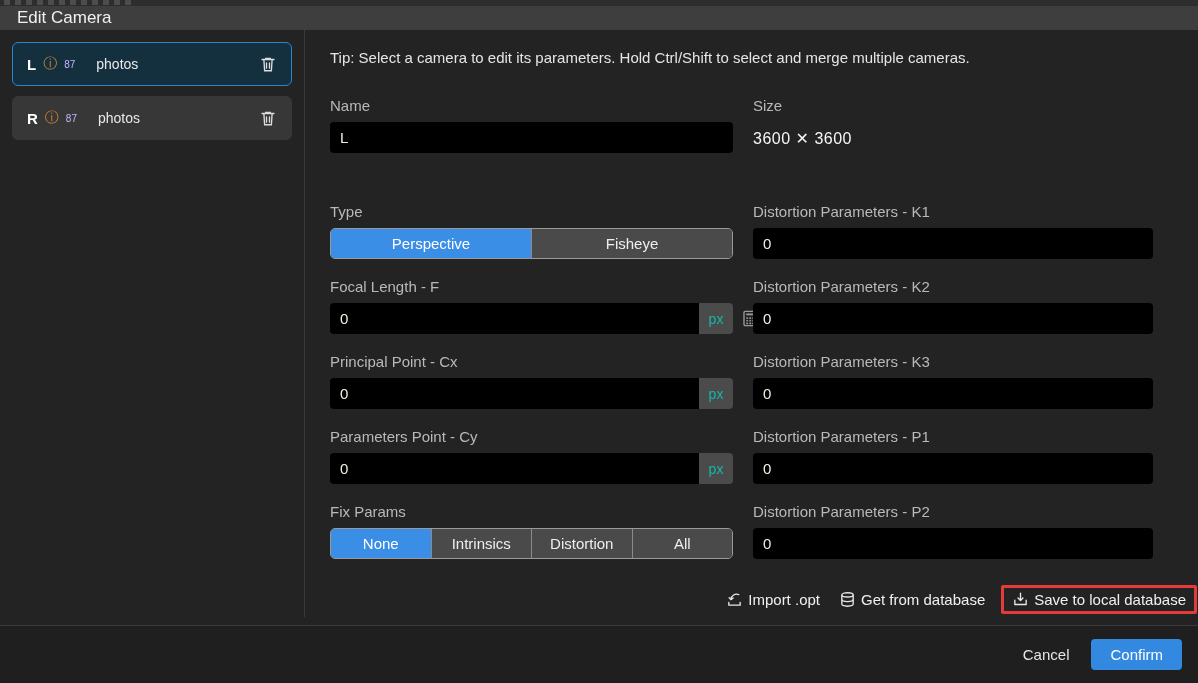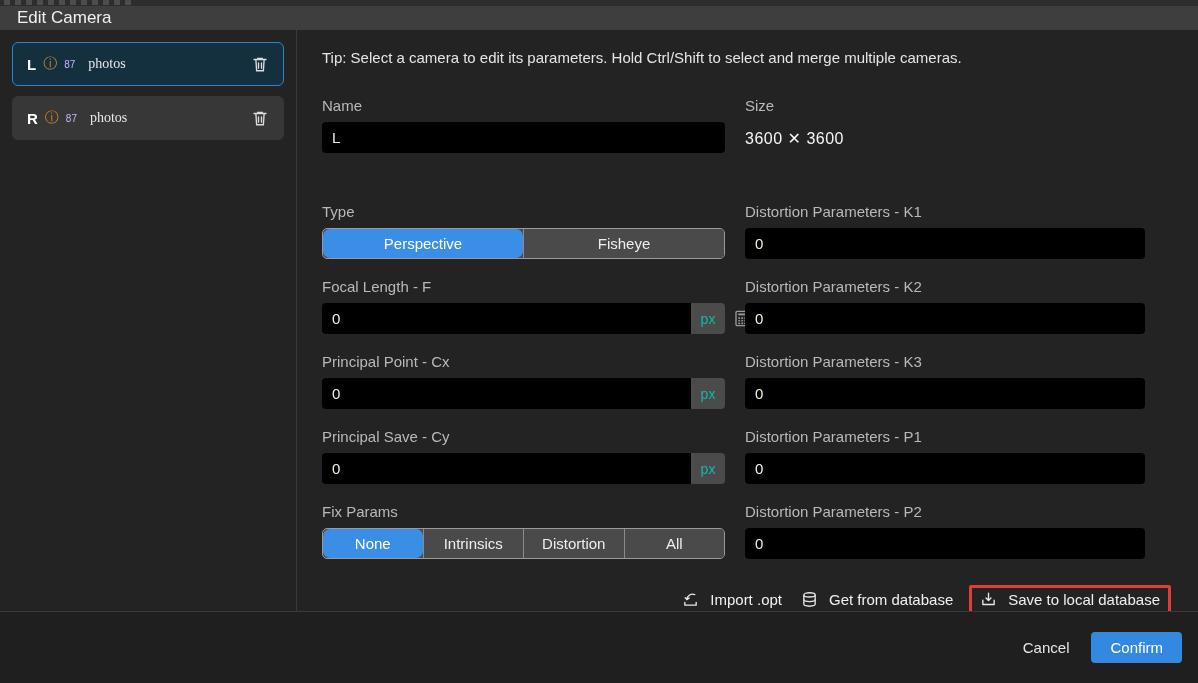--- a/index.html
+++ b/index.html
@@ -29,25 +29,25 @@
 
   .camera-item {
     height:44px; border-radius:6px; background:#373737;
     display:flex; align-items:center; padding:0 14px; margin-bottom:10px;
     cursor:pointer; border:1px solid transparent;
   }
   .camera-item.selected { background:#14303f; border:1px solid #2e86c8; }
   .camera-item .cam-name { font-weight:bold; font-size:15px; color:#ffffff; }
   .camera-item .info-icon { color:#c9882c; font-size:14px; margin-left:7px; }
   .camera-item .photo-count { color:#c4b5fd; font-size:10px; margin-left:7px; }
-  .camera-item .photo-label { color:#e9e9e9; font-size:14px; margin-left:13px;font-family:Liberation Serif, serif; }
+  .camera-item .photo-label { color:#e9e9e9; font-size:14px; margin-left:21px; }
   .camera-item .trash-btn { margin-left:auto; width:18px; height:18px; color:#dcdcdc; cursor:pointer; }
   .camera-item .trash-btn svg { width:18px; height:18px; display:block; }
 
-  .main { flex:1; padding:19px 53px 0 25px; position:relative; }
+  .main { flex:1; padding:19px 27px 0 25px; position:relative; }
   .tip { font-size:15px; color:#e5e5e5; margin-bottom:31px; }
 
   .form-grid { display:grid; grid-template-columns:403px 400px; column-gap:20px; }
   .field { margin-bottom:19px; position:relative; }
   .field.row1 { margin-bottom:50px; }
   .field-label { font-size:15px; color:#b9b9b9; margin-bottom:8px; }
 
   .text-input {
     width:100%; height:31px; background:#000; border:none; border-radius:4px;
     color:#f2efe2; font-size:15px; padding:0 10px;
@@ -70,34 +70,34 @@
 
   .segmented {
     display:flex; height:31px; border:1px solid #9a9a9a; border-radius:5px;
     overflow:hidden; background:#4a4a4a;
   }
   .segment {
     flex:1; display:flex; align-items:center; justify-content:center;
     font-size:15px; color:#eeeeee; background:#4a4a4a; cursor:pointer;
     border-left:1px solid #8a8a8a;
   }
-  .segment:first-child { border-left:none;border-radius:7px; }
+  .segment:first-child { border-left:none; }
   .segment.active { background:#3a8ee6; color:#ffffff; border-left-color:#3a8ee6; }
 
   .actions {
     display:flex; align-items:center; justify-content:flex-end;
     margin:7px -26px 0 0; font-size:15px; color:#f0f0f0;
   }
-  .action-link { display:flex; gap:11px; cursor:pointer; margin-left:19px; }
+  .action-link { display:flex; gap:5px; cursor:pointer; margin-left:19px; }
   .action-link svg { width:17px; height:17px; color:#e8e8e8; }
   .red-annotation { border:3px solid #e23b3b; border-radius:2px; padding:3px 8px; margin-left:16px; }
   .red-annotation .action-link { margin-left:0; }
 
   .footer {
-    position:absolute; left:0; bottom:0; width:1198px; height:72px;
+    position:absolute; left:0; bottom:0; width:1198px; height:58px;
     background:#1f1f1f; border-top:1px solid #3a3a3a;
     display:flex; align-items:center; justify-content:flex-end; padding-right:16px;
   }
   .cancel-btn {
     background:none; border:none; color:#e6e6e6; font-size:15px; cursor:pointer;
     margin-right:22px; font-family:"Liberation Sans","DejaVu Sans",sans-serif;
   }
   .confirm-btn {
     background:#3389e0; border:none; color:#ffffff; font-size:15px; cursor:pointer;
     border-radius:4px; padding:7px 19px;
@@ -197,21 +197,21 @@
           <input class="text-input" type="text" value="0" style="">
           <span class="unit-badge">px</span>
         </div>
       </div>
       <div class="field">
         <div class="field-label">Distortion Parameters - K3</div>
         <input class="text-input" type="text" value="0" style="">
       </div>
 
       <div class="field">
-        <div class="field-label">Principal Save - Cy</div>
+        <div class="field-label">Parameters Point - Cy</div>
         <div class="input-row">
           <input class="text-input" type="text" value="0" style="">
           <span class="unit-badge">px</span>
         </div>
       </div>
       <div class="field">
         <div class="field-label">Distortion Parameters - P1</div>
         <input class="text-input" type="text" value="0" style="">
       </div>
 

